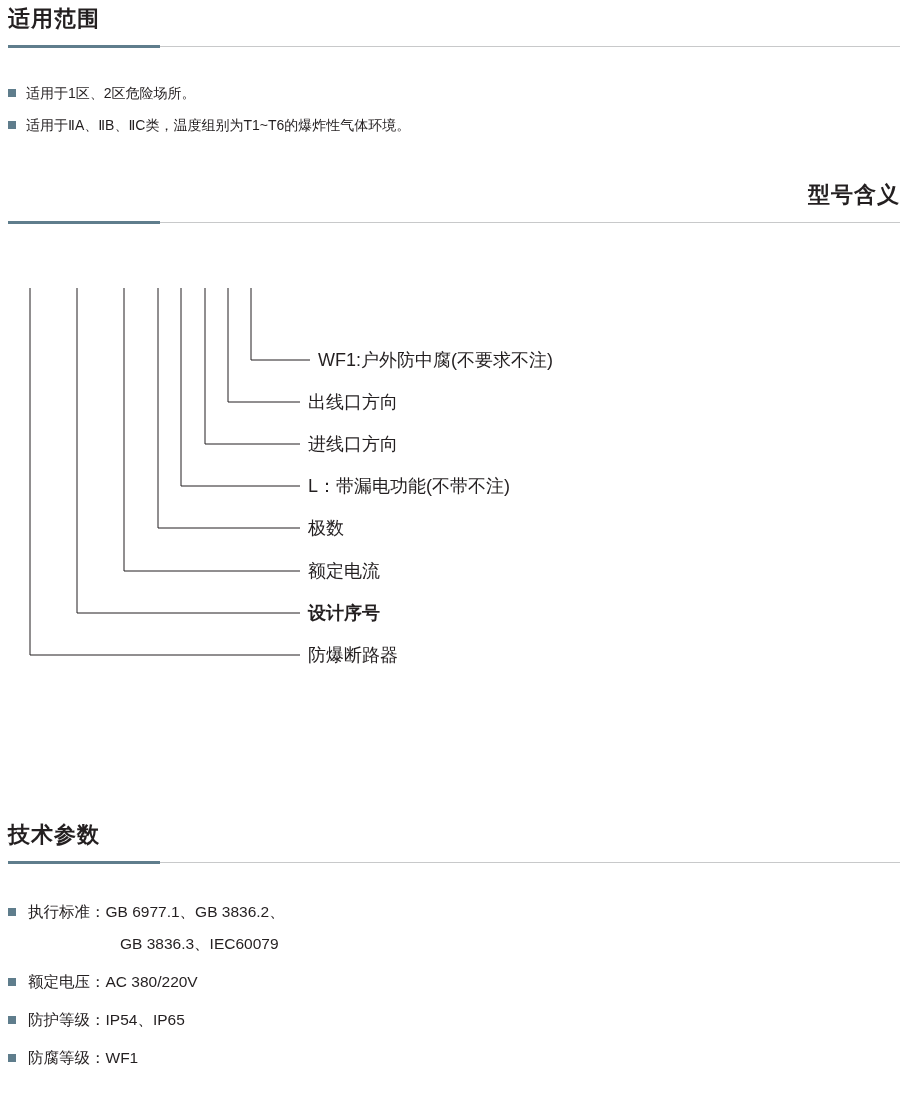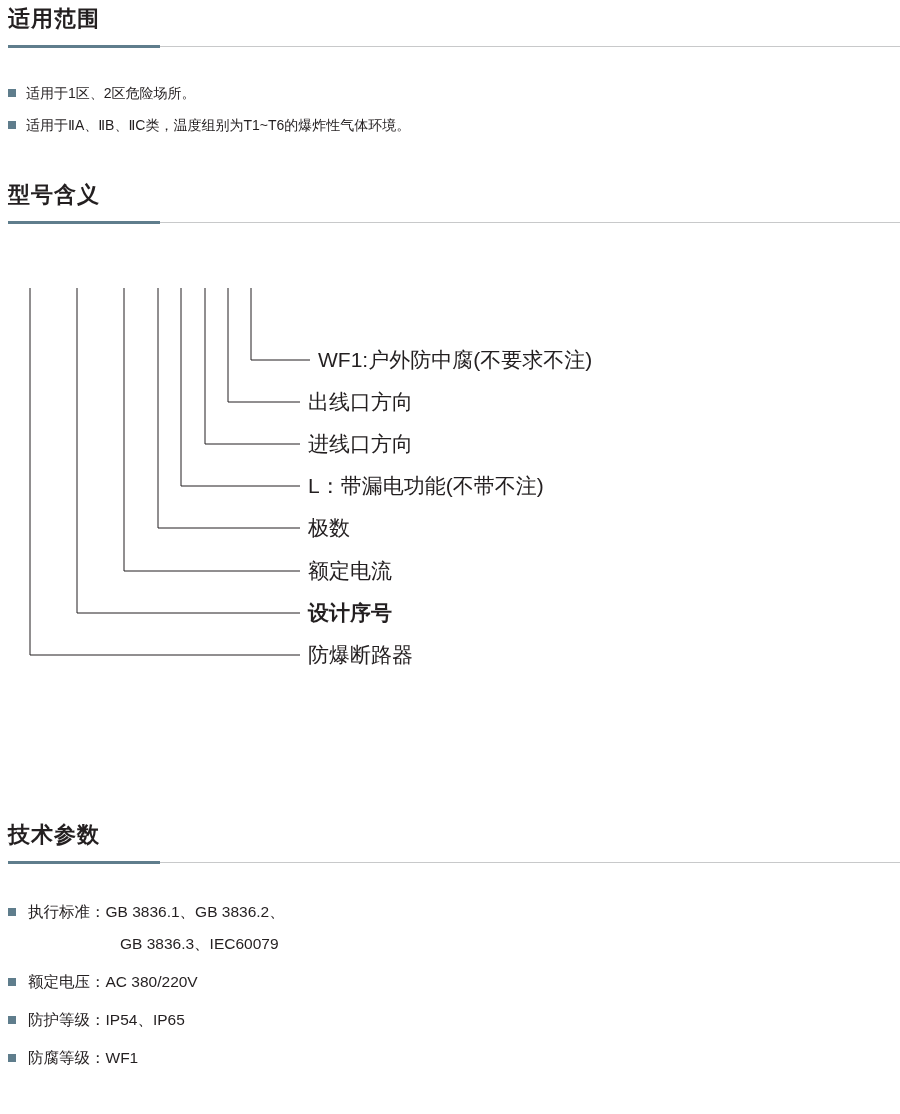--- a/index.html
+++ b/index.html
@@ -76,21 +76,21 @@
     height: 8px;
     background: #5f7d8c;
     display: block;
   }
 
   
   #scope-section { top: 4px; }
   #scope-list { position: absolute; top: 80px; left: 0; }
 
   
-  #model-section { top: 180px; }
+  #model-section { top: 180px; text-align: right; }
 
   .model-area {
     position: absolute;
     top: 258px;
     left: 0;
     width: 900px;
     height: 430px;
   }
 
   
@@ -120,21 +120,21 @@
 
   
   .leader-svg {
     position: absolute;
     top: 0;
     left: 0;
   }
 
   .leader-label {
     position: absolute;
-    font-size: 21px;
+    font-size: 18px;
     color: #231f20;
     white-space: nowrap;
     line-height: 18px;
   }
 
   
   #tech-section { top: 820px; }
   #tech-list { position: absolute; top: 900px; left: 0; }
   #tech-list li {
     font-size: 15.5px;
@@ -213,21 +213,21 @@
   </div>
 
   <div class="section" id="tech-section">
     <h2 class="section-title">技术参数</h2>
     <div class="section-rule"></div>
   </div>
 
   <ul class="bullet-list" id="tech-list">
     <li>
       <span class="sq"></span>
-      <span>执行标准：GB 3836.1、GB 3836.2、</span>
+      <span>执行标准：GB 6977.1、GB 3836.2、</span>
       <span class="cont-line">GB 3836.3、IEC60079</span>
     </li>
     <li>
       <span class="sq"></span>
       <span>额定电压：AC 380/220V</span>
     </li>
     <li>
       <span class="sq"></span>
       <span>防护等级：IP54、IP65</span>
     </li>

